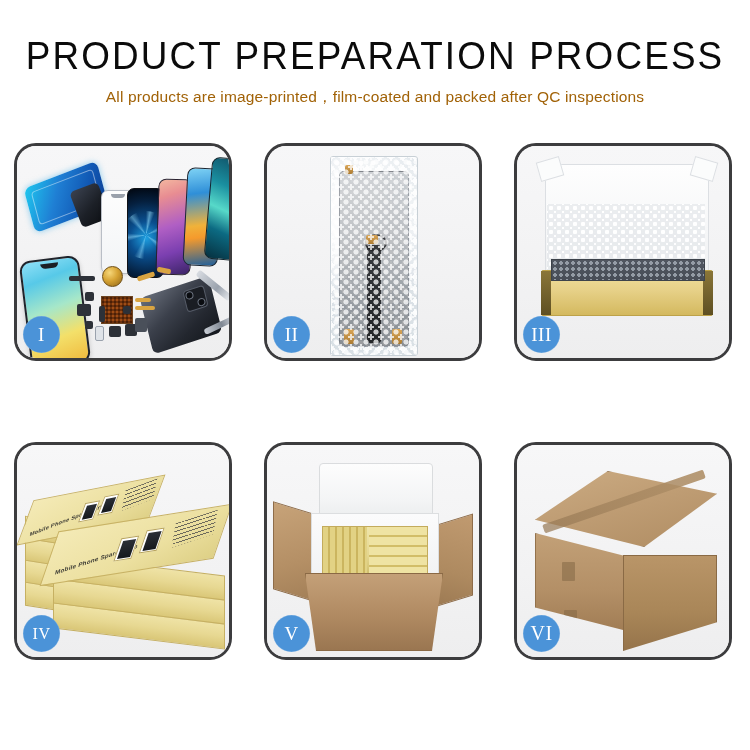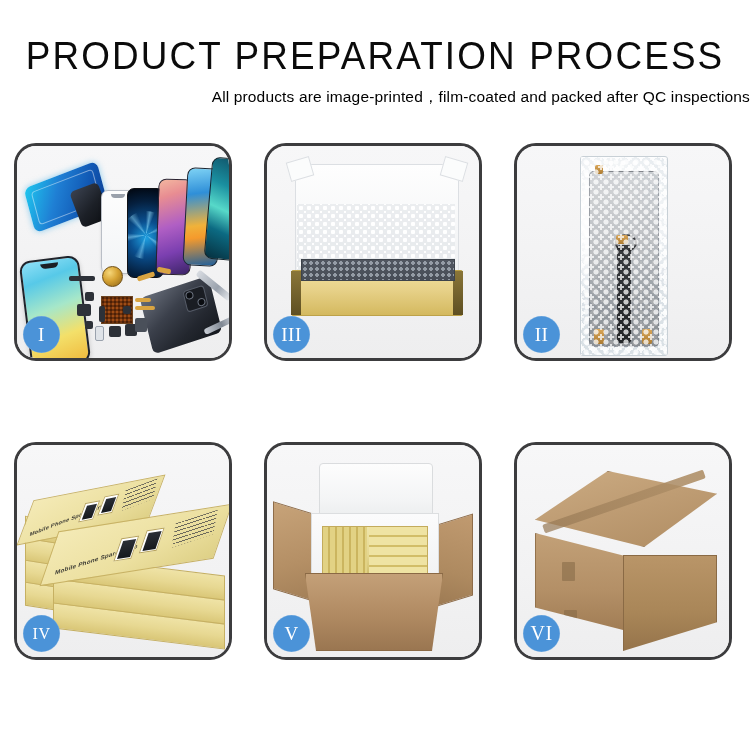--- a/index.html
+++ b/index.html
@@ -39,24 +39,23 @@
     letter-spacing: 2.2px;
     white-space: nowrap;
     transform: scaleX(0.97);
   }
   .subtitle {
     margin-top: 9px;
     font-family: "Liberation Sans", sans-serif;
     font-size: 15.5px;
     line-height: 20px;
     font-weight: 400;
-    color: #000000;
+    color: #a16207;
     letter-spacing: 0.15px;
     white-space: nowrap;
-    text-align: right;
   }
 
   
   .grid {
     position: absolute;
     left: 14px;
     top: 143px;
     width: 722px;
     height: 535px;
     display: grid;
@@ -531,33 +530,20 @@
         <div class="smallpart" style="left:108px; top:178px; width:12px; height:12px;"></div>
         <div class="smallpart" style="left:118px; top:172px; width:12px; height:14px; background:#4a505a;"></div>
         <div class="smallpart" style="left:106px; top:160px; width:8px; height:8px;"></div>
         <div class="smallpart" style="left:82px; top:160px; width:6px; height:16px;"></div>
         <div class="smallpart" style="left:68px; top:175px; width:8px; height:8px;"></div>
 
         <div class="tweezer"></div>
         <div class="screwdriver"></div>
 
         <div class="badge">I</div>
-      </div>
-    </div>
-
-    <div class="panel">
-      <div class="panel-stage">
-        <div class="box3-lid"></div>
-        <div class="box3-foam"></div>
-        <div class="box3-tray">
-          <div class="edgeL"></div>
-          <div class="edgeR"></div>
-          <div class="box3-tray-inner"></div>
-        </div>
-        <div class="badge">III</div>
       </div>
     </div>
 
     <div class="panel">
       <div class="panel-stage">
         <div class="bag">
           <div class="bag-inner">
             <div class="bag-flex"></div>
             <div class="bag-tab" style="left:4px; bottom:2px;"></div>
             <div class="bag-tab" style="right:6px; bottom:2px;"></div>
@@ -565,20 +551,33 @@
           </div>
           <div class="bag-tab" style="left:14px; top:8px; width:8px; height:9px;"></div>
           <div class="bag-bubbles"></div>
         </div>
         <div class="badge">II</div>
       </div>
     </div>
 
     <div class="panel">
       <div class="panel-stage">
+        <div class="box3-lid"></div>
+        <div class="box3-foam"></div>
+        <div class="box3-tray">
+          <div class="edgeL"></div>
+          <div class="edgeR"></div>
+          <div class="box3-tray-inner"></div>
+        </div>
+        <div class="badge">III</div>
+      </div>
+    </div>
+
+    <div class="panel">
+      <div class="panel-stage">
         <div class="stack">
 
           <div class="sbox" style="left:2px; top:62px; width:116px; height:22px; transform:skewY(9deg);"></div>
           <div class="sbox" style="left:2px; top:84px; width:116px; height:22px; transform:skewY(9deg);"></div>
           <div class="sbox" style="left:2px; top:106px; width:116px; height:22px; transform:skewY(9deg);"></div>
           <div class="sbox" style="left:2px; top:128px; width:116px; height:22px; transform:skewY(9deg);"></div>
 
           <div class="sbox-top" style="left:2px; top:26px; width:130px; height:40px; transform:skewY(-11deg) skewX(-22deg);">
             <div class="slabel" style="left:8px; top:22px; transform:rotate(-12deg);">Mobile Phone Spare Parts</div>
             <div class="sthumb" style="left:56px; top:12px; width:13px; height:16px;">

